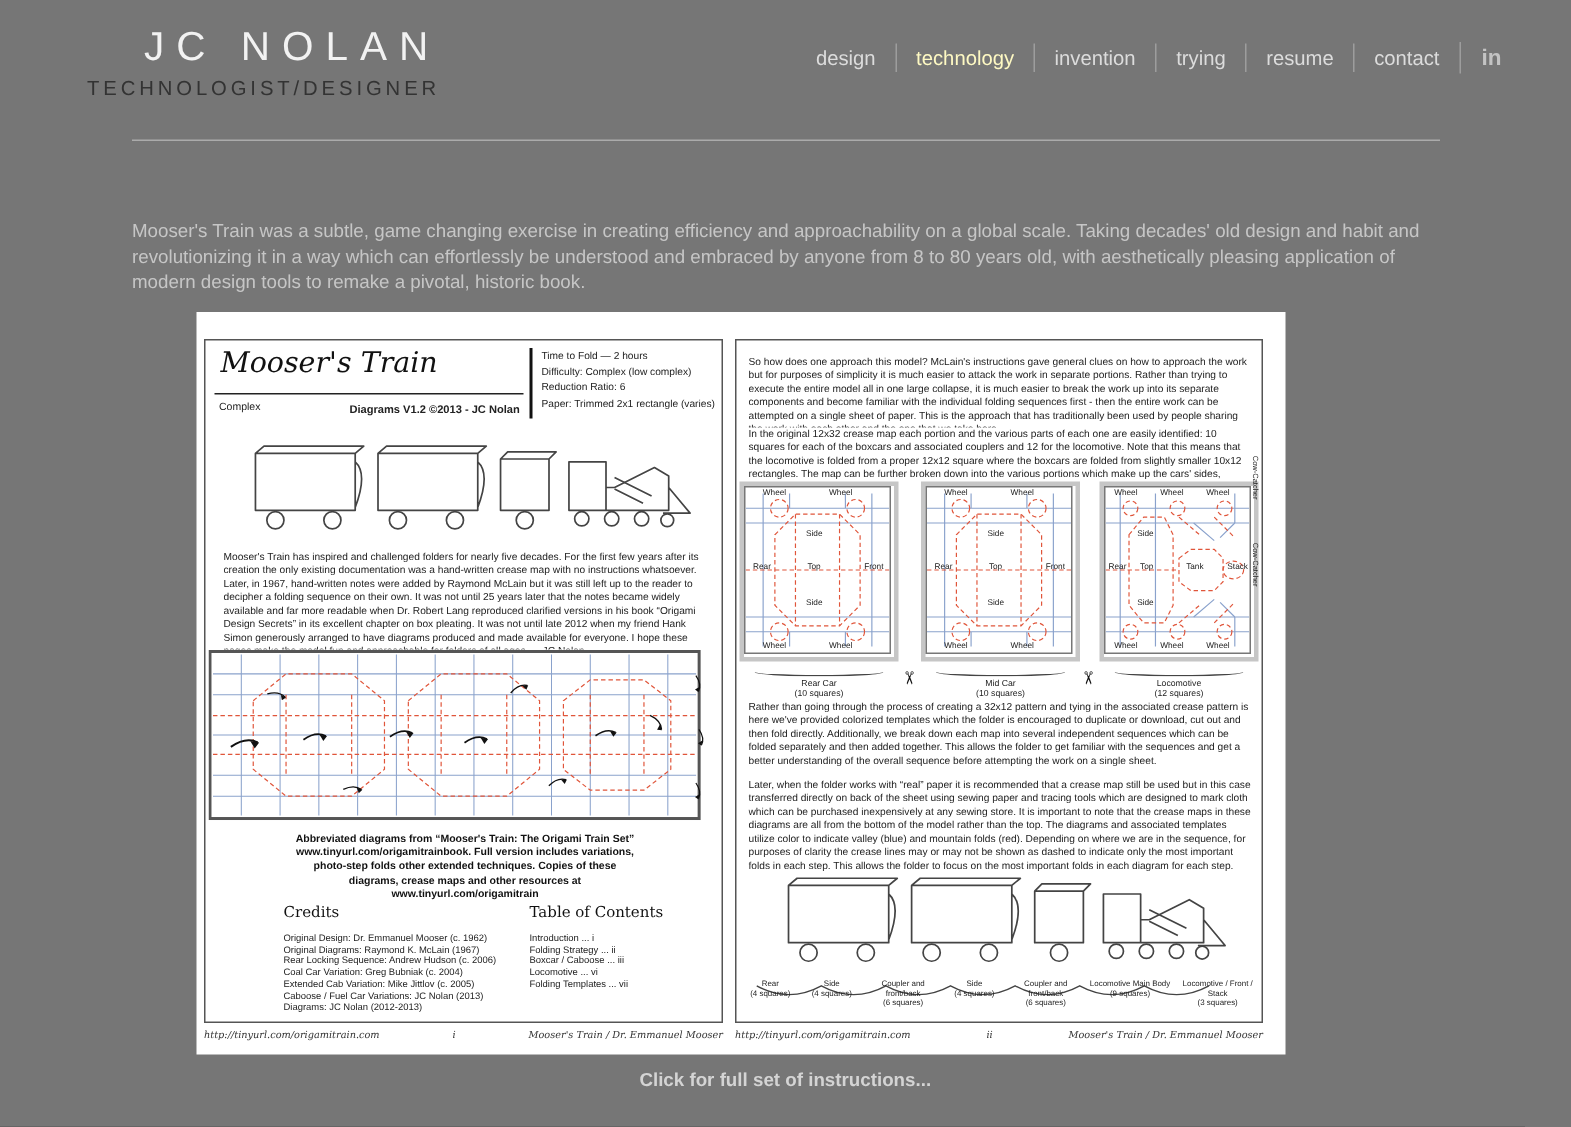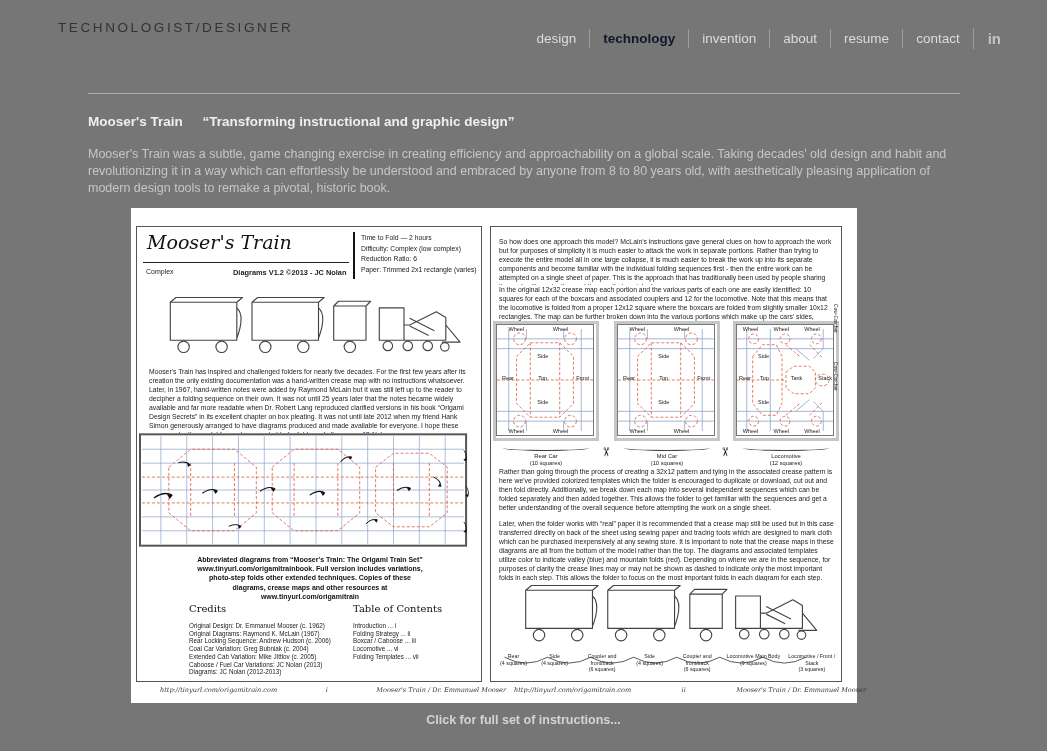--- a/index.html
+++ b/index.html
@@ -7,36 +7,36 @@
         font-family:"Liberation Sans",sans-serif;}
 
   
   .logo{position:absolute;left:58px;top:16px;cursor:pointer;}
   .logo-title{display:block;margin-left:38px;font-size:27px;letter-spacing:8px;color:#f2f2f2;font-weight:400;}
   .logo-sub{display:block;margin-top:4px;font-size:13.5px;letter-spacing:2.6px;color:#333;}
 
   .nav{position:absolute;top:28px;right:44px;display:flex;align-items:center;font-size:13.5px;color:#dcdcdc;}
   .nav-item{padding:2px 13px;cursor:pointer;white-space:nowrap;}
   .nav-item + .nav-item{border-left:1px solid #9d9d9d;}
-  .nav-item.active{font-weight:bold;color:#0f172a;}
+  .nav-item.active{font-weight:normal;color:#fef9c3;}
   .linkedin{border-left:1px solid #9d9d9d;padding:2px 2px 2px 14px;font-weight:bold;color:#c3c3c3;font-size:15px;cursor:pointer;}
 
   .rule{position:absolute;left:88px;top:93px;width:872px;height:1px;background:#ababab;}
 
   .intro-title{position:absolute;left:88px;top:114px;font-size:13.5px;font-weight:bold;color:#efefef;}
   .intro-title .quote{margin-left:16px;}
   .intro-para{position:absolute;left:88px;top:146px;width:866px;font-size:12.5px;line-height:17px;color:#c6c6c6;}
 
   
   .doc{position:absolute;left:131px;top:208px;width:726px;height:495px;background:#ffffff;color:#222;cursor:pointer;}
   .pagebox{position:absolute;top:18px;height:456px;border:1px solid #555;background:#fff;box-sizing:border-box;}
   .pagebox.lp{left:5px;width:346px;}
   .pagebox.rp{left:359px;width:352px;}
   .pfooter{position:absolute;top:478px;display:flex;justify-content:space-between;
-           font-family:"DejaVu Serif",serif;font-style:italic;font-size:6.5px;color:#333;margin-left:24px;}
+           font-family:"DejaVu Serif",serif;font-style:italic;font-size:6.5px;color:#333;}
   .pfooter.lp{left:5px;width:346px;}
   .pfooter.rp{left:359px;width:352px;}
 
   
   .lp-title{position:absolute;left:10px;top:4px;font-family:"DejaVu Serif",serif;font-style:italic;font-size:19px;color:#111;}
   .lp-underline{position:absolute;left:6px;top:35px;width:206px;height:1px;background:#222;}
   .lp-complex{position:absolute;left:9px;top:41px;font-size:7px;}
   .lp-version{position:absolute;left:96px;top:41px;font-size:7.4px;font-weight:bold;}
   .lp-divider{position:absolute;left:216px;top:5px;width:2px;height:47px;background:#111;}
   .lp-info{position:absolute;left:224px;top:6px;font-size:6.8px;line-height:10.5px;color:#222;}
@@ -129,39 +129,36 @@
         </g>
       </symbol>
       <symbol id="arr" viewBox="0 0 24 10">
         <path d="M2,7 Q12,0 20,4" stroke="#111" fill="none" stroke-width="1.4"></path>
         <path d="M21,4 l-6,-1 3,5 z" fill="#111"></path>
       </symbol>
     </defs>
   </svg>
 
   <div class="logo">
+    <span class="logo-title">JC NOLAN</span>
     <span class="logo-sub">TECHNOLOGIST/DESIGNER</span>
   </div>
 
   <div class="nav">
     <span class="nav-item">design</span>
     <span class="nav-item active">technology</span>
     <span class="nav-item">invention</span>
-    <span class="nav-item">about</span>
+    <span class="nav-item">trying</span>
     <span class="nav-item">resume</span>
     <span class="nav-item">contact</span>
     <span class="linkedin">in</span>
   </div>
 
   <div class="rule"></div>
 
-  <div class="intro-title">
-    <span>Mooser's Train</span>
-    <span class="quote">“Transforming instructional and graphic design”</span>
-  </div>
   <div class="intro-para">Mooser's Train was a subtle, game changing exercise in creating efficiency and approachability on a global scale. Taking decades' old design and habit and revolutionizing it in a way which can effortlessly be understood and embraced by anyone from 8 to 80 years old, with aesthetically pleasing application of modern design tools to remake a pivotal, historic book.</div>
 
   <div class="doc">
 
     <div class="pagebox lp">
       <div class="lp-title">Mooser's Train</div>
       <div class="lp-underline"></div>
       <div class="lp-complex">Complex</div>
       <div class="lp-version">Diagrams V1.2 ©2013 - JC Nolan</div>
       <div class="lp-divider"></div>

